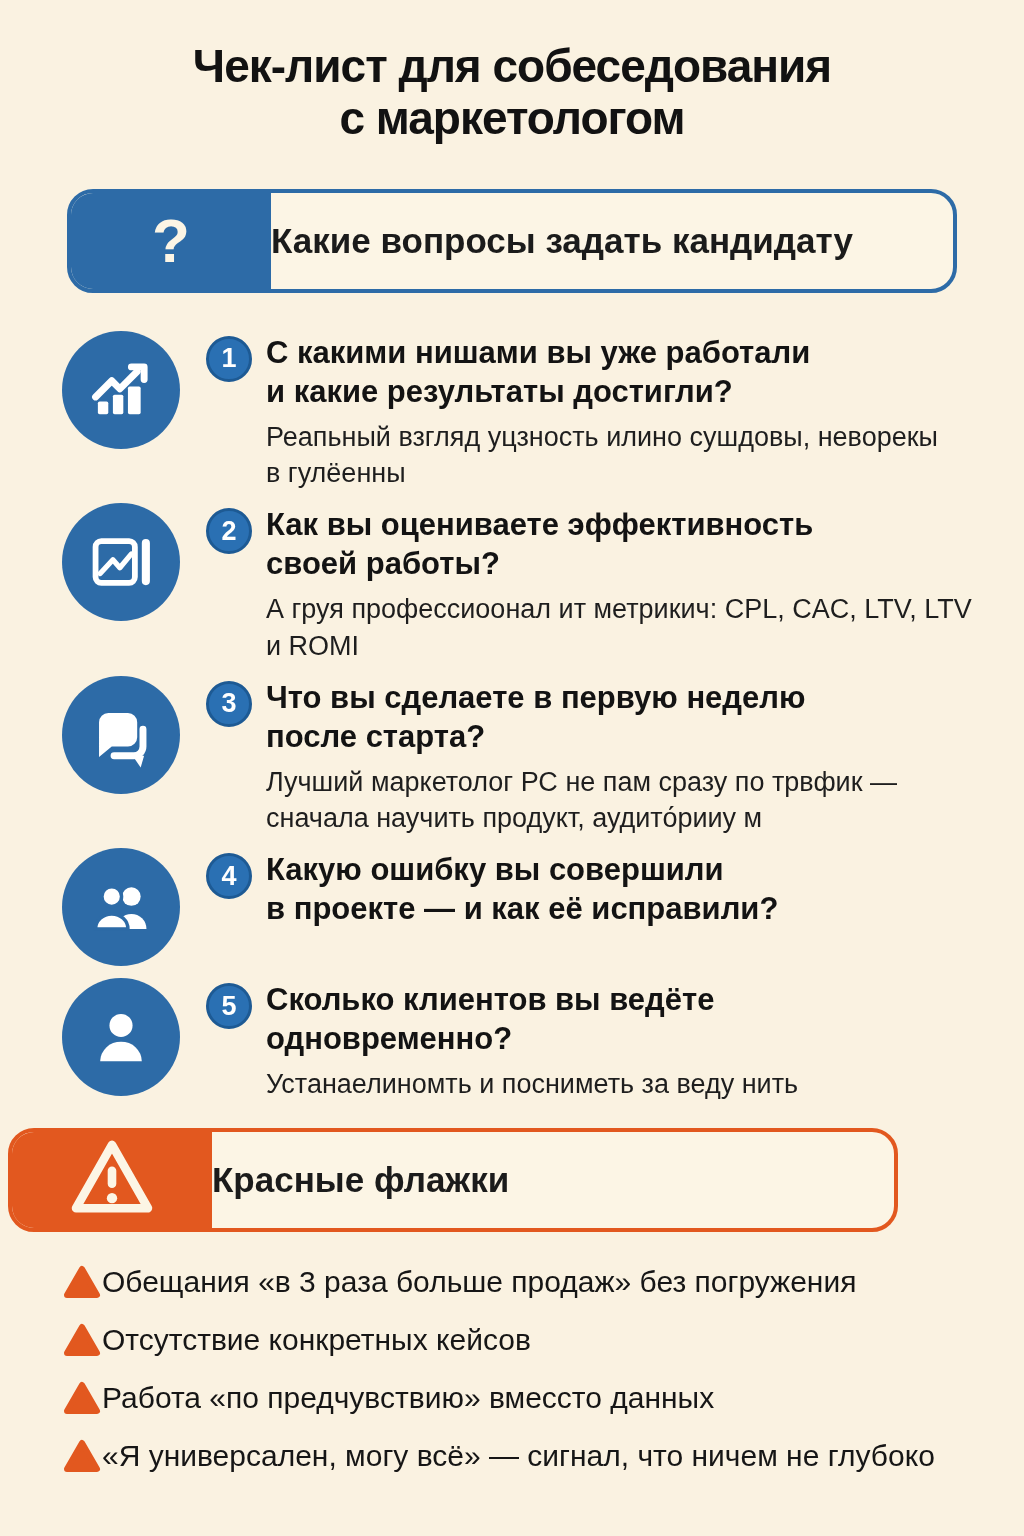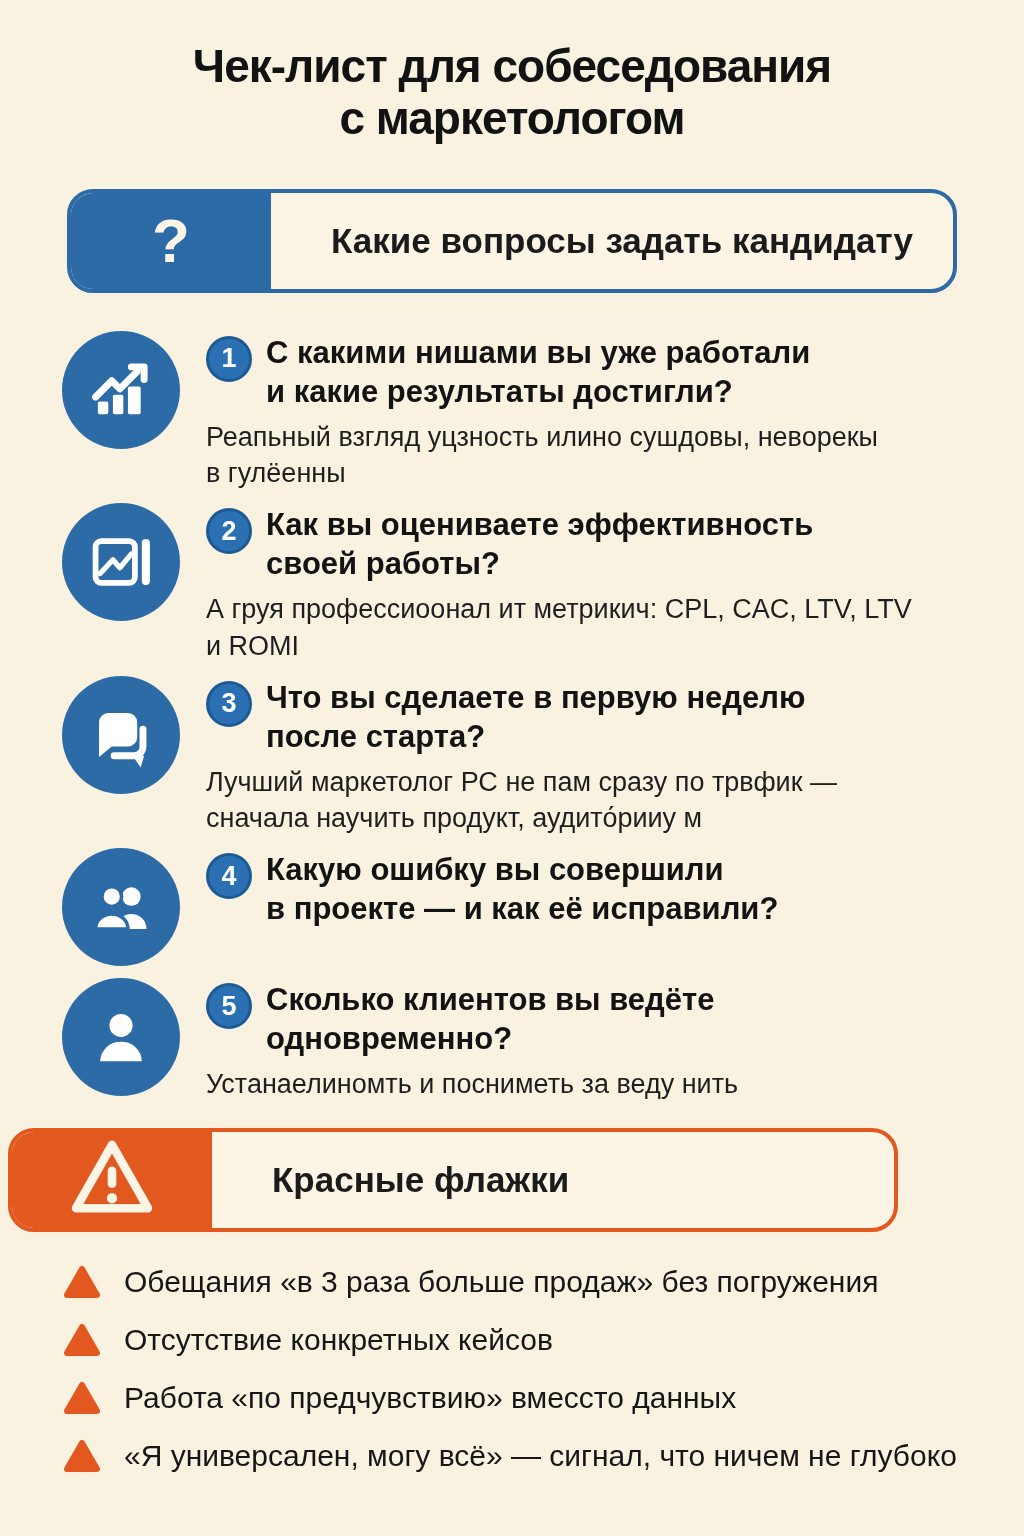--- a/index.html
+++ b/index.html
@@ -37,21 +37,20 @@
     flex:0 0 200px;
     background:#2d6ba7;
     display:flex;align-items:center;justify-content:center;
   }
   .section-header.orange .header-badge{background:#e2581f;}
   .header-qmark{
     color:#fcf5e5;font-size:62px;font-weight:700;line-height:1;
   }
   .header-label{
     flex:1;display:flex;align-items:center;
-    padding-left:60px;
     font-size:35px;font-weight:700;color:#1b1b1b;
   }
   
   .q-list{margin:38px 0 0 62px;}
   .q-item{display:flex;margin-bottom:12px;}
   .q-circle{
     flex:0 0 118px;width:118px;height:118px;border-radius:50%;
     background:#2d6ba7;
     display:flex;align-items:center;justify-content:center;
   }
@@ -65,30 +64,30 @@
     color:#ffffff;font-size:27px;font-weight:700;
     display:flex;align-items:center;justify-content:center;
     margin-top:3px;
   }
   .q-title{
     margin-left:14px;
     font-size:31px;font-weight:700;line-height:1.26;color:#131313;
   }
   .q-title div{white-space:nowrap;}
   .q-note{
-    margin-top:8px;
+    margin-left:60px;margin-top:8px;
     font-size:27px;line-height:1.34;color:#1e1e1e;
   }
   .q-note-line{white-space:nowrap;}
   .q-note b{font-weight:400;}
   
   .flag-list{margin:30px 0 0 62px;}
   .flag-item{display:flex;align-items:center;margin-bottom:18px;height:40px;}
   .flag-tri{flex:0 0 40px;width:40px;height:36px;}
-  .flag-text{margin-left:22px;font-size:30px;color:#161616;white-space:nowrap;}
+  .flag-text{font-size:30px;color:#161616;white-space:nowrap;}
 </style>
 </head>
 <body>
 
 <div class="page-title">
   <div>Чек-лист для собеседования</div>
   <div>с маркетологом</div>
 </div>
 
 <div class="section-header blue">

